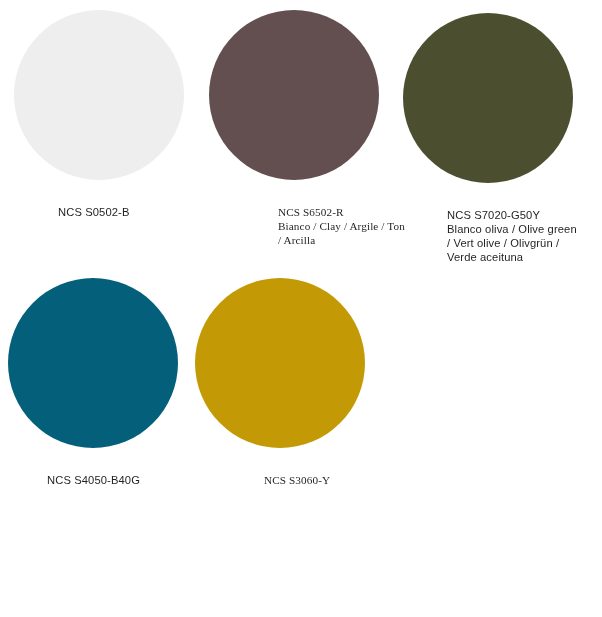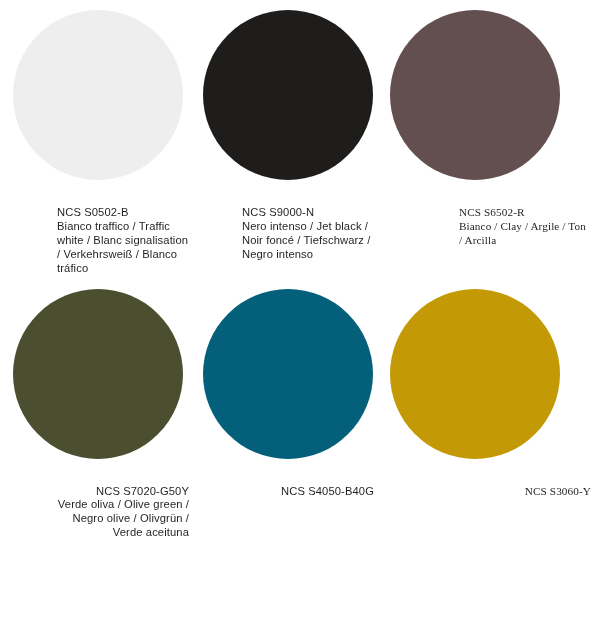--- a/index.html
+++ b/index.html
@@ -34,22 +34,22 @@
   .swatch-cell {
     width: 195px;
     box-sizing: border-box;
   }
 
   
   .swatch-cell.col-0 { padding-left: 13px; }
   .swatch-cell.col-1 { padding-left: 8px; }
   .swatch-cell.col-2 { padding-left: 0px; }
 
-  .swatch-cell.row-0 { padding-top: 10px; }
-  .swatch-cell.row-1 { padding-top: 13px; text-align: right; }
+  .swatch-cell.row-0 { padding-top: 10px; padding-left: 14px; }
+  .swatch-cell.row-1 { padding-top: 13px; }
 
   .swatch-circle {
     width: 170px;
     height: 170px;
     border-radius: 50%;
     display: block;
   }
 
   .swatch-caption {
     padding-top: 26px;
@@ -74,45 +74,37 @@
 </head>
 <body style="background: rgb(255, 255, 255);">
 
 <div class="palette-sheet">
   <div class="swatch-grid">
 
     <div class="swatch-cell col-0 row-0">
       <span class="swatch-circle" style="background: rgb(238, 238, 239);"></span>
       <div class="swatch-caption">
         <span class="swatch-code">NCS S0502-B</span>
-        <span class="swatch-names">Bianco traffico / Traffic white / Blanc signalisation / Verkehrsweiß / Blanco tráfico</span>
       </div>
     </div>
 
-    <div class="swatch-cell col-1 row-0">
-      <span class="swatch-circle" style="background: rgb(30, 29, 27);"></span>
-      <div class="swatch-caption">
-        <span class="swatch-code">NCS S9000-N</span>
-        <span class="swatch-names">Nero intenso / Jet black / Noir foncé / Tiefschwarz / Negro intenso</span>
-      </div>
-    </div>
 
     <div class="swatch-cell col-2 row-0">
       <span class="swatch-circle" style="background: rgb(99, 79, 79);"></span>
       <div class="swatch-caption">
         <span class="swatch-code">NCS S6502-R</span>
         <span class="swatch-names">Bianco / Clay / Argile / Ton / Arcilla</span>
       </div>
     </div>
 
     <div class="swatch-cell col-0 row-1">
       <span class="swatch-circle" style="background: rgb(75, 79, 48);"></span>
       <div class="swatch-caption">
         <span class="swatch-code">NCS S7020-G50Y</span>
-        <span class="swatch-names">Verde oliva / Olive green / Negro olive / Olivgrün / Verde aceituna</span>
+        <span class="swatch-names">Blanco oliva / Olive green / Vert olive / Olivgrün / Verde aceituna</span>
       </div>
     </div>
 
     <div class="swatch-cell col-1 row-1">
       <span class="swatch-circle" style="background: rgb(4, 96, 122);"></span>
       <div class="swatch-caption">
         <span class="swatch-code">NCS S4050-B40G</span>
       </div>
     </div>
 

